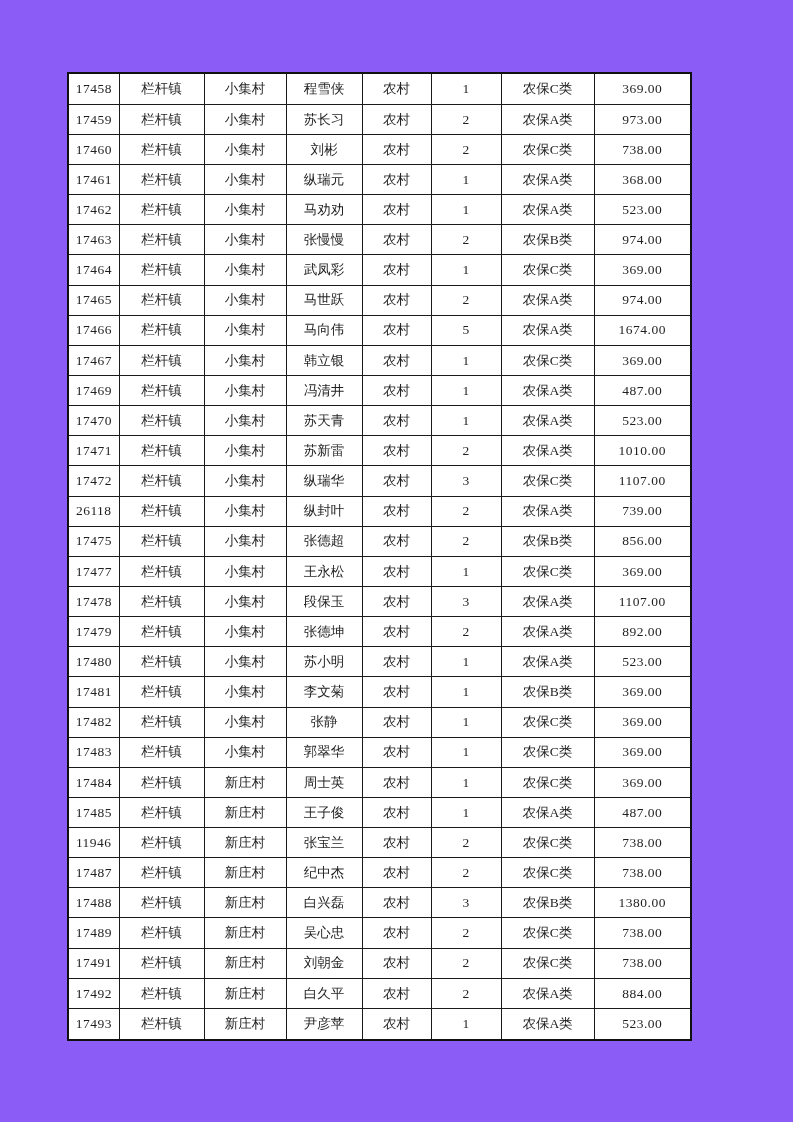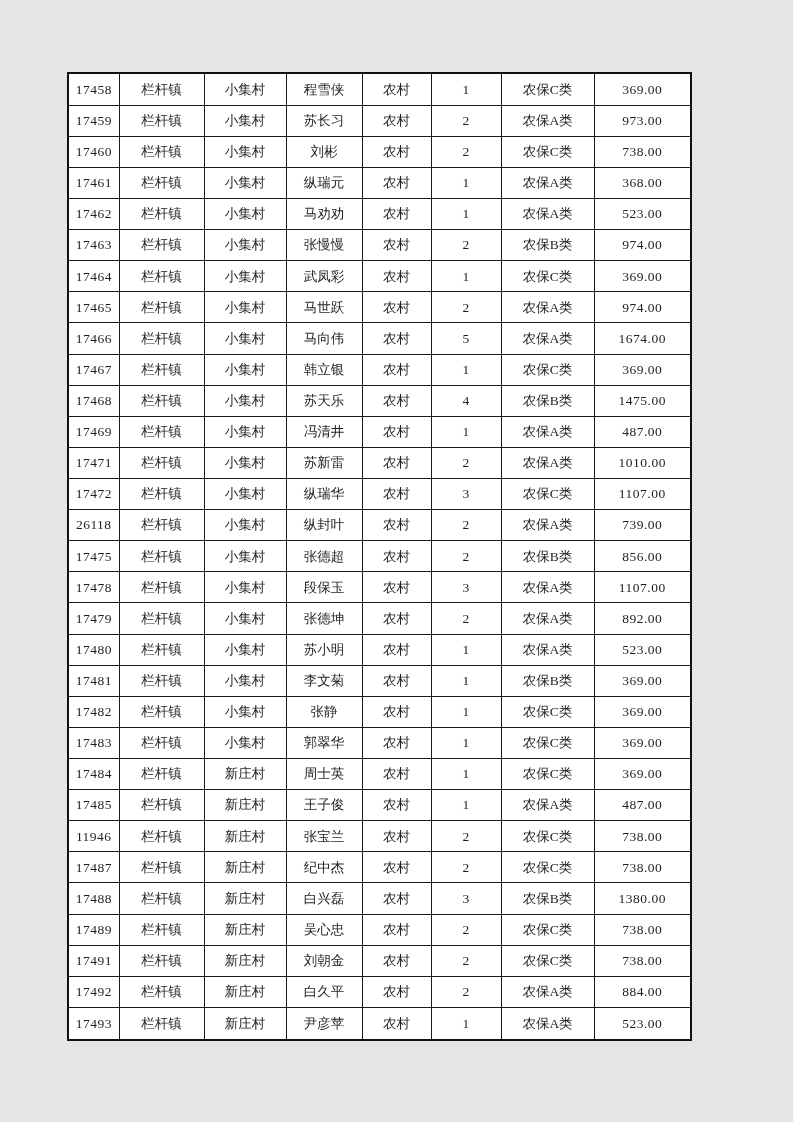--- a/index.html
+++ b/index.html
@@ -4,21 +4,21 @@
 <style>
   html, body {
     margin: 0;
     padding: 0;
     background: #ffffff;
   }
   .page {
     position: relative;
     width: 793px;
     height: 1122px;
-    background: #e5e5e5;
+    background: #8b5cf6;
     overflow: hidden;
     font-family: "Liberation Serif", "DejaVu Serif", serif;
   }
   table.roster {
     position: absolute;
     left: 67px;
     top: 72px;
     width: 623px;
     height: 969px;
     border-collapse: collapse;
@@ -165,38 +165,38 @@
           <td class="c0">17467</td>
           <td class="c1">栏杆镇</td>
           <td class="c2">小集村</td>
           <td class="c3">韩立银</td>
           <td class="c4">农村</td>
           <td class="c5">1</td>
           <td class="c6">农保C类</td>
           <td class="c7">369.00</td>
         </tr>
         <tr>
-          <td class="c0">17468</td>
-          <td class="c1">栏杆镇</td>
-          <td class="c2">小集村</td>
-          <td class="c3">苏天乐</td>
-          <td class="c4">农村</td>
-          <td class="c5">4</td>
-          <td class="c6">农保B类</td>
-          <td class="c7">1475.00</td>
-        </tr>
-        <tr>
           <td class="c0">17469</td>
           <td class="c1">栏杆镇</td>
           <td class="c2">小集村</td>
           <td class="c3">冯清井</td>
           <td class="c4">农村</td>
           <td class="c5">1</td>
           <td class="c6">农保A类</td>
           <td class="c7">487.00</td>
+        </tr>
+        <tr>
+          <td class="c0">17470</td>
+          <td class="c1">栏杆镇</td>
+          <td class="c2">小集村</td>
+          <td class="c3">苏天青</td>
+          <td class="c4">农村</td>
+          <td class="c5">1</td>
+          <td class="c6">农保A类</td>
+          <td class="c7">523.00</td>
         </tr>
         <tr>
           <td class="c0">17471</td>
           <td class="c1">栏杆镇</td>
           <td class="c2">小集村</td>
           <td class="c3">苏新雷</td>
           <td class="c4">农村</td>
           <td class="c5">2</td>
           <td class="c6">农保A类</td>
           <td class="c7">1010.00</td>
@@ -223,20 +223,30 @@
         </tr>
         <tr>
           <td class="c0">17475</td>
           <td class="c1">栏杆镇</td>
           <td class="c2">小集村</td>
           <td class="c3">张德超</td>
           <td class="c4">农村</td>
           <td class="c5">2</td>
           <td class="c6">农保B类</td>
           <td class="c7">856.00</td>
+        </tr>
+        <tr>
+          <td class="c0">17477</td>
+          <td class="c1">栏杆镇</td>
+          <td class="c2">小集村</td>
+          <td class="c3">王永松</td>
+          <td class="c4">农村</td>
+          <td class="c5">1</td>
+          <td class="c6">农保C类</td>
+          <td class="c7">369.00</td>
         </tr>
         <tr>
           <td class="c0">17478</td>
           <td class="c1">栏杆镇</td>
           <td class="c2">小集村</td>
           <td class="c3">段保玉</td>
           <td class="c4">农村</td>
           <td class="c5">3</td>
           <td class="c6">农保A类</td>
           <td class="c7">1107.00</td>

